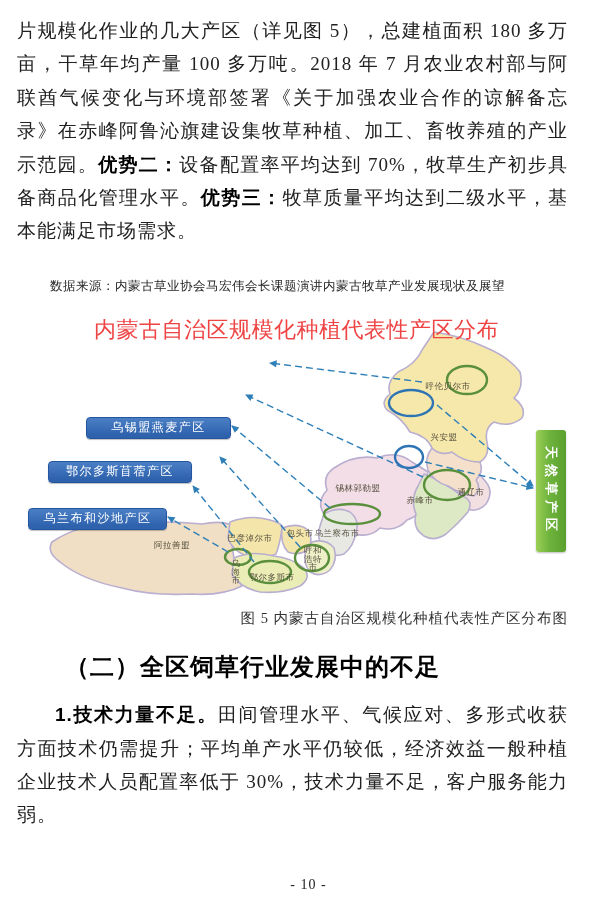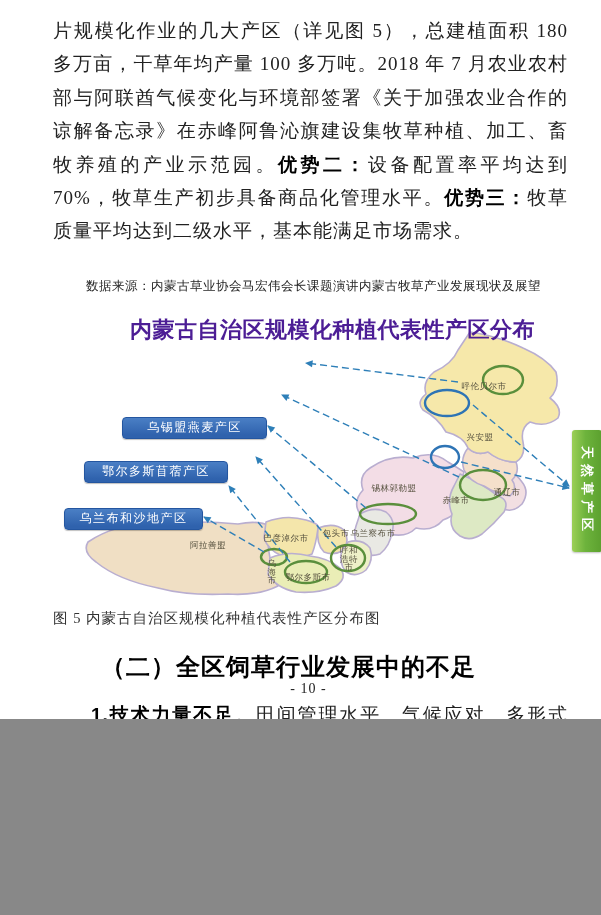--- a/index.html
+++ b/index.html
@@ -1,22 +1,22 @@
 <!DOCTYPE html>
 <html><head>
 <meta charset="utf-8">
 <style>
   html,body{margin:0;padding:0;background:#888;}
   .page{
     position:relative;
-    width:601px;height:719px;
+    width:601px;height:915px;
     margin:0 auto;
     background:#ffffff;
     box-sizing:border-box;
-    padding:14px 33px 0 53px;
+    padding:14px 33px 0 17px;
     overflow:hidden;
     font-family:"Liberation Serif", serif;
     color:#212121;
   }
   .body-text{
     margin:0;
     font-size:19px;
     line-height:33.4px;
     letter-spacing:1px;
     text-align:justify;
@@ -31,21 +31,21 @@
   }
   .figure{
     position:relative;
     height:300px;
     margin:10px -33px 0 -35px; 
     width:601px;
   }
   .figure-title{
     position:absolute;left:112px;top:10px;
     font-family:"Liberation Sans", sans-serif;
-    font-weight:bold;font-size:22px;letter-spacing:0.5px;color:#4c1d95;
+    font-weight:normal;font-size:22px;letter-spacing:0.5px;color:#ef4444;
     white-space:nowrap;
   }
   .figure svg{position:absolute;left:0;top:0;}
   .map-label{
     position:absolute;height:20px;
     background:linear-gradient(180deg,#4a7fc5 0%,#2f62ad 85%);
     border:1px solid #2456a0;border-radius:4px;
     color:#fff;font-family:"Liberation Sans", sans-serif;
     font-size:12px;letter-spacing:1.5px;
     display:flex;align-items:center;justify-content:center;
@@ -60,21 +60,21 @@
     box-shadow:0 1px 2px rgba(0,0,0,0.25);
   }
   .banner span{
     writing-mode:vertical-rl;
     text-orientation:sideways;
     color:#fff;font-family:"Liberation Sans", sans-serif;
     font-size:13px;letter-spacing:5px;font-weight:bold;
   }
   .caption{
     margin:4px 0 0 0;
-    text-align:left;
+    text-align:right;
     font-size:14.5px;letter-spacing:1px;color:#333;
   }
   .section-heading{
     margin:24px 0 0 0;
     text-indent:2em;
     font-size:24px;letter-spacing:1px;font-family:Liberation Mono, monospace;
   }
   .para2{margin-top:13px;text-indent:2em;}
   .page-number{
     position:absolute;left:16px;right:0;bottom:22px;

